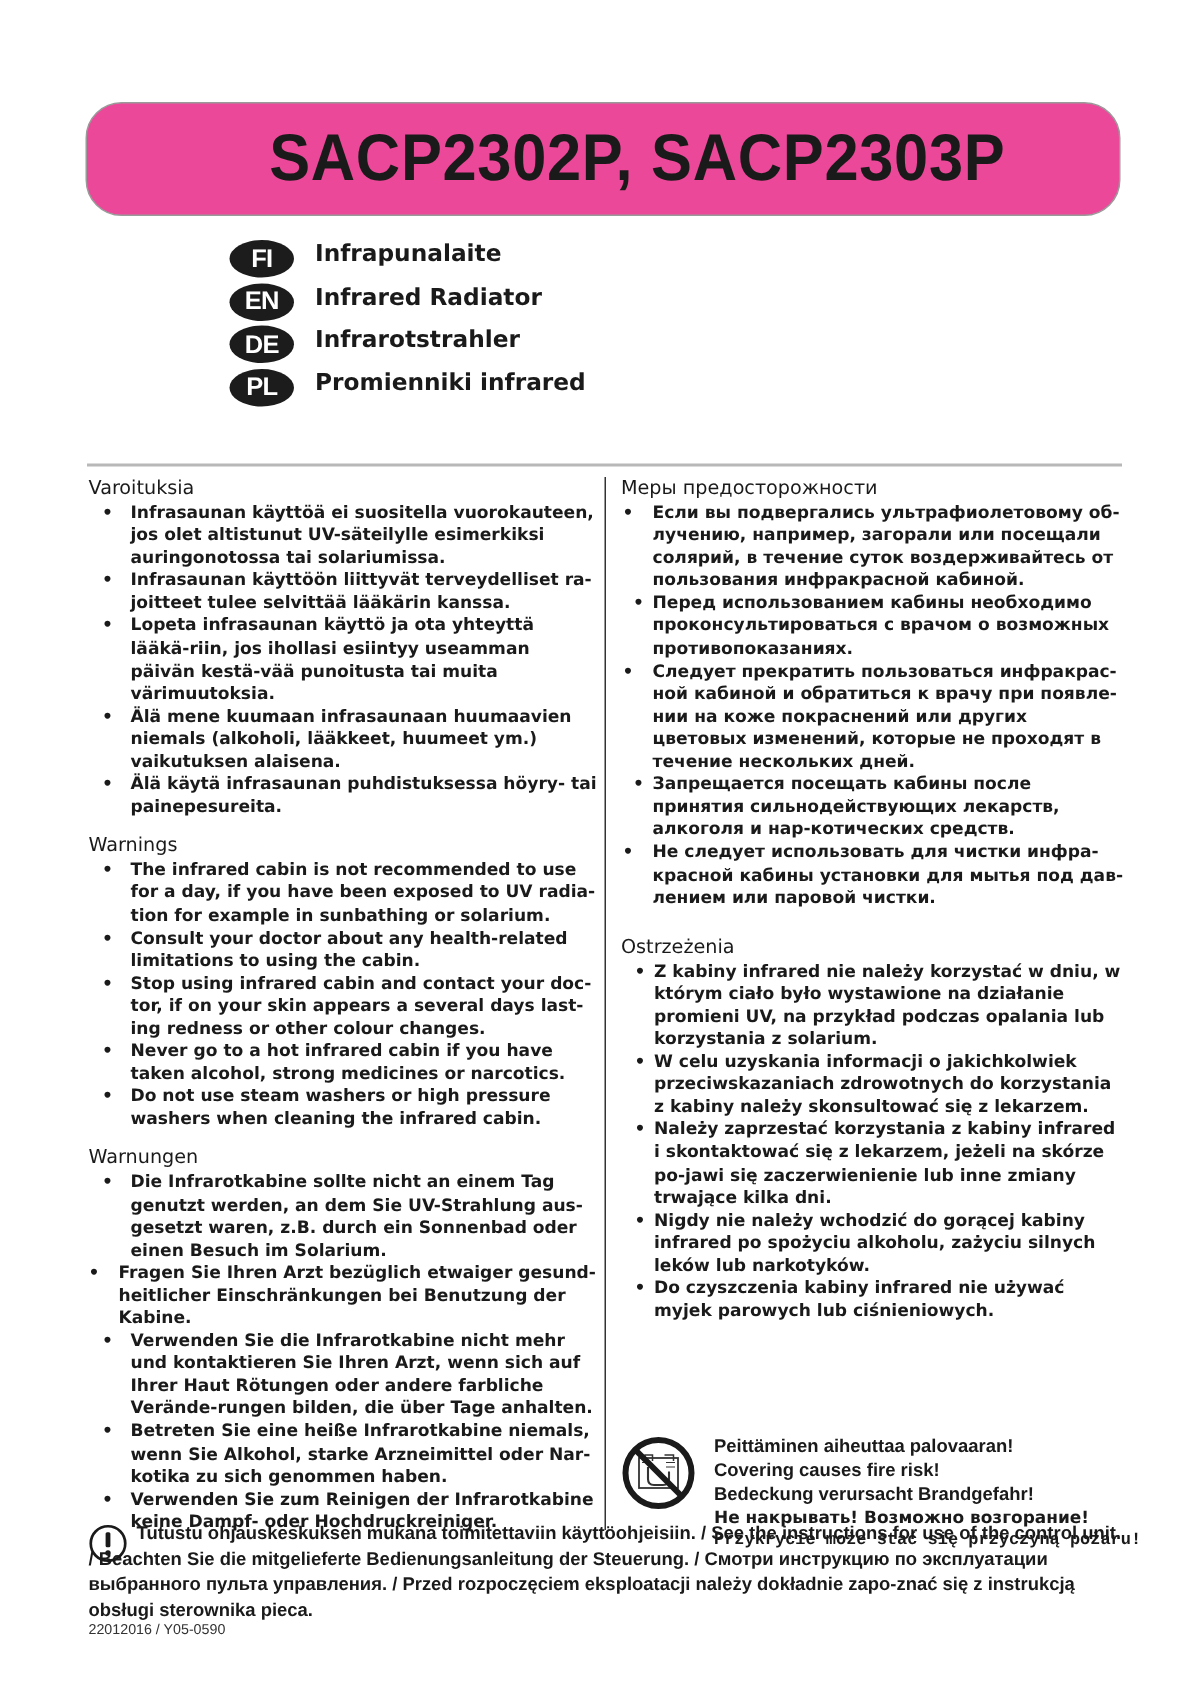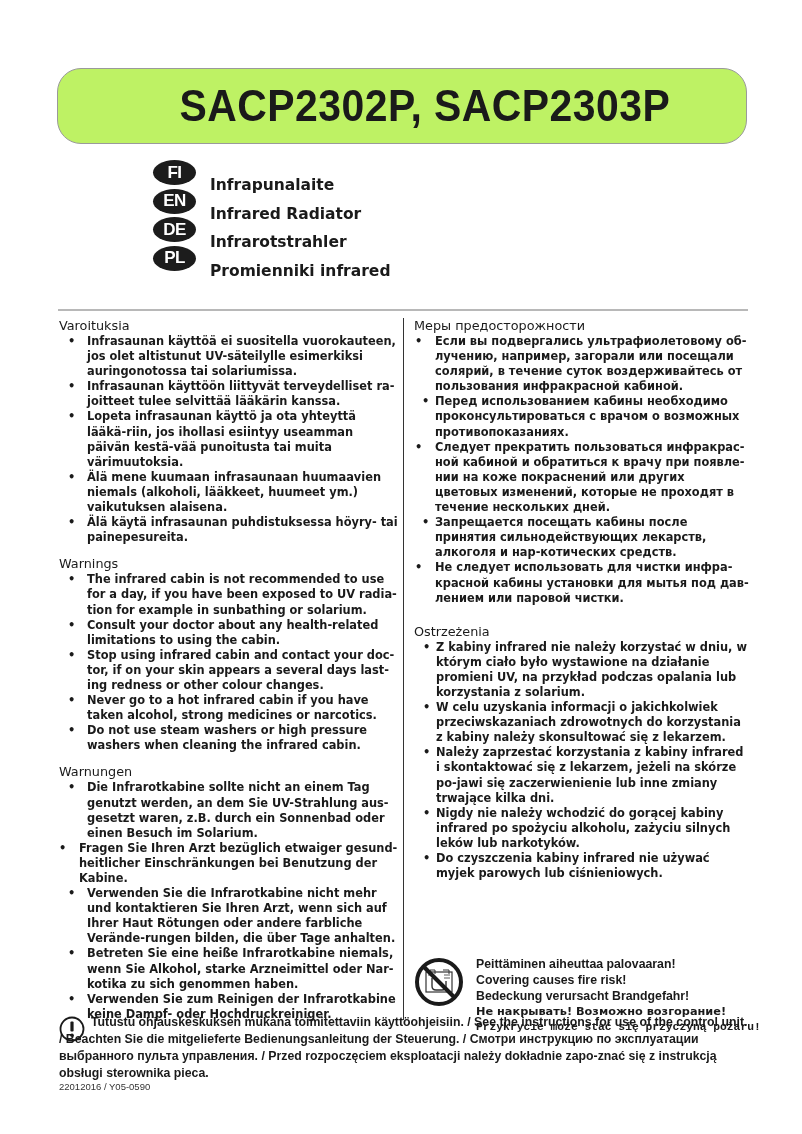--- a/index.html
+++ b/index.html
@@ -1,28 +1,28 @@
 <!DOCTYPE html>
 <html><head>
 <meta charset="utf-8">
 <style>
   html, body { margin: 0; padding: 0; background: #ffffff; }
   body { width: 802px; height: 1134px; position: relative; overflow: hidden; color: #1a1a1a;
          font-family: "Liberation Sans", sans-serif; }
   .title-box { position: absolute; left: 57px; top: 68px; width: 690px; height: 76px;
-               background: #bef264; border: 1px solid #9a9a9a; border-radius: 24px;
+               background: #ec4899; border: 1px solid #9a9a9a; border-radius: 24px;
                display: flex; align-items: center; justify-content: center; box-sizing: border-box; padding-left: 45px; }
   .title-box h1 { margin: 0; font-size: 44px; font-weight: bold; letter-spacing: 0.5px; color: #1a1a1a;
                   font-family: "Liberation Sans", sans-serif; transform: scaleX(0.93); }
   .langs { position: absolute; left: 153px; top: 160px; }
   .lang-row { display: flex; align-items: flex-start; height: 28.5px; }
   .lang-badge { width: 43px; height: 25px; border-radius: 50%; background: #1c1c1c; color: #fff;
                 font-weight: bold; font-size: 17px; display: flex; align-items: center; justify-content: center;
                 letter-spacing: -0.5px; margin-right: 14px; }
-  .lang-label { font-weight: bold; font-size: 15.5px; font-family: "DejaVu Sans", sans-serif; color: #1a1a1a; margin-top: 16px; }
+  .lang-label { font-weight: bold; font-size: 15.5px; font-family: "DejaVu Sans", sans-serif; color: #1a1a1a; }
   .hrule { position: absolute; left: 58px; top: 309px; width: 690px; height: 2px; background: #b8b8b8; }
   .vrule { position: absolute; left: 403px; top: 318px; width: 1px; height: 702px; background: #333; }
   .col { position: absolute; font-family: "DejaVu Sans", sans-serif; font-size: 11.4px; line-height: 15.1px; font-weight: bold; }
   .col-left { left: 59px; top: 318px; width: 340px; }
   .col-right { left: 414px; top: 318px; width: 336px; }
   .sec-title { font-size: 12.8px; font-weight: normal; margin: 0; line-height: 16px; }
   .sec { margin-bottom: 11px; }
   ul.bullets { list-style: none; margin: 0; padding: 0; }
   ul.bullets li { position: relative; padding-left: 18px; }
   ul.bullets li .dot { position: absolute; left: 9px; top: 0; }

